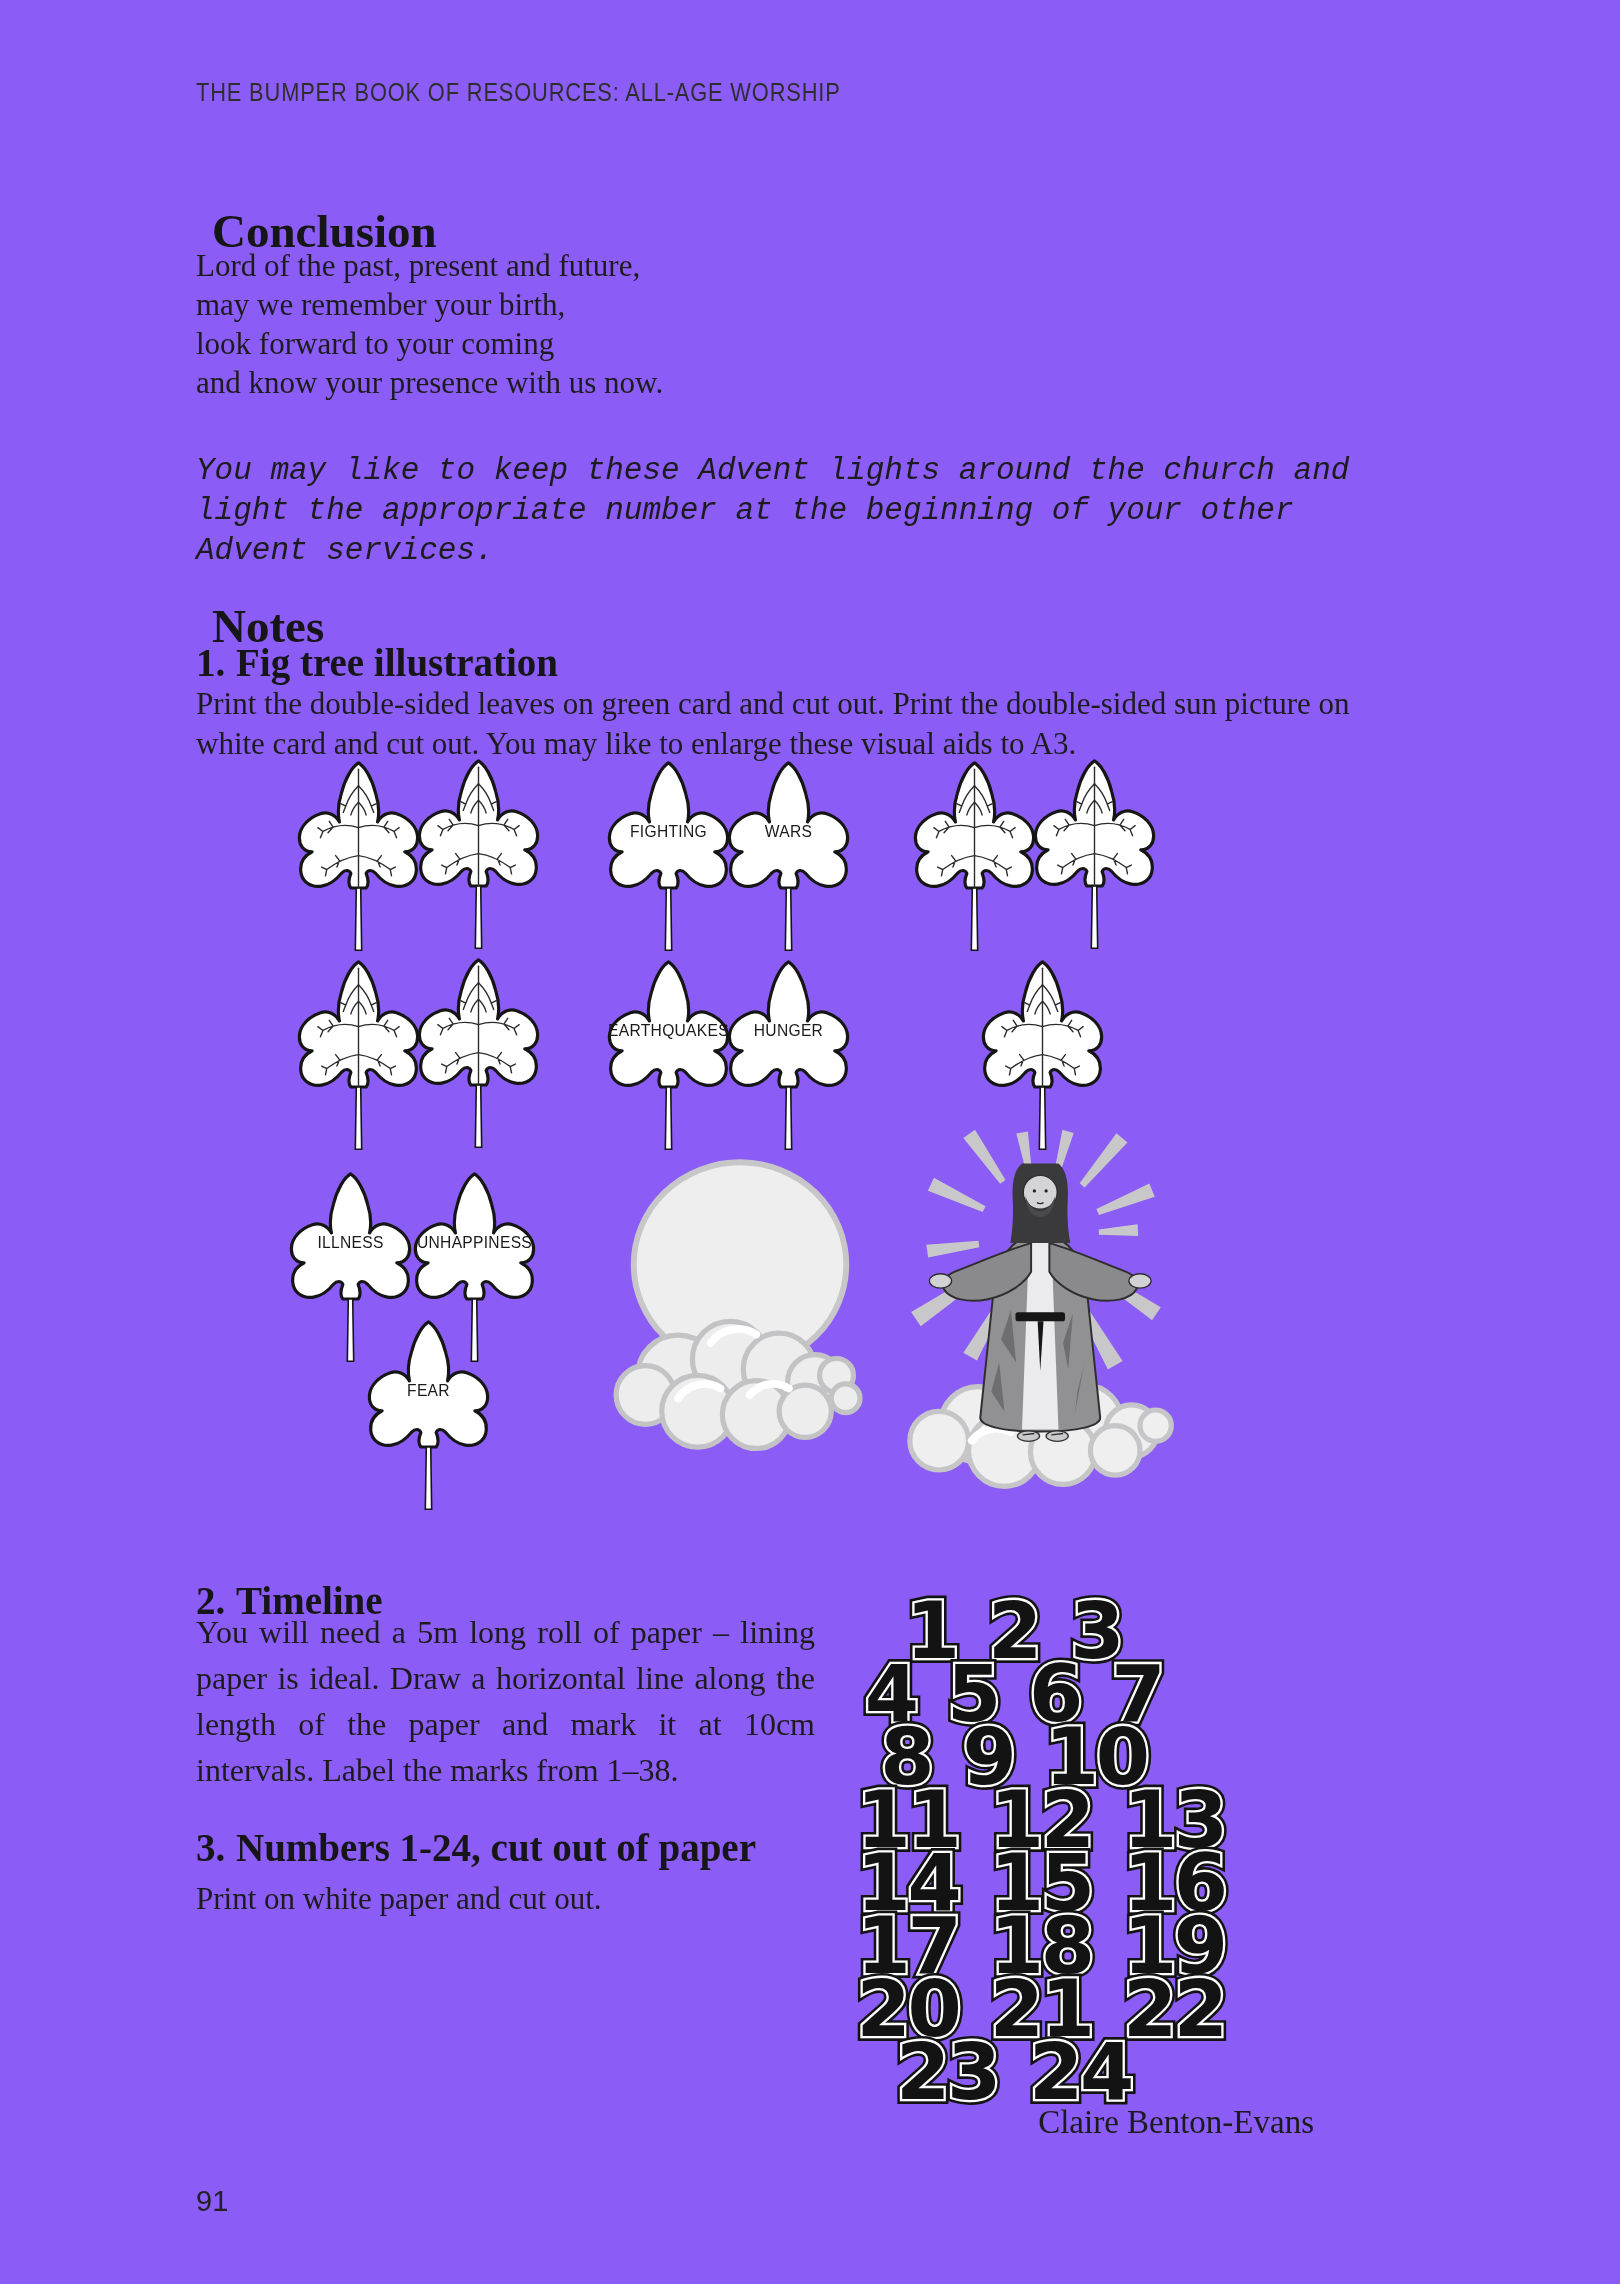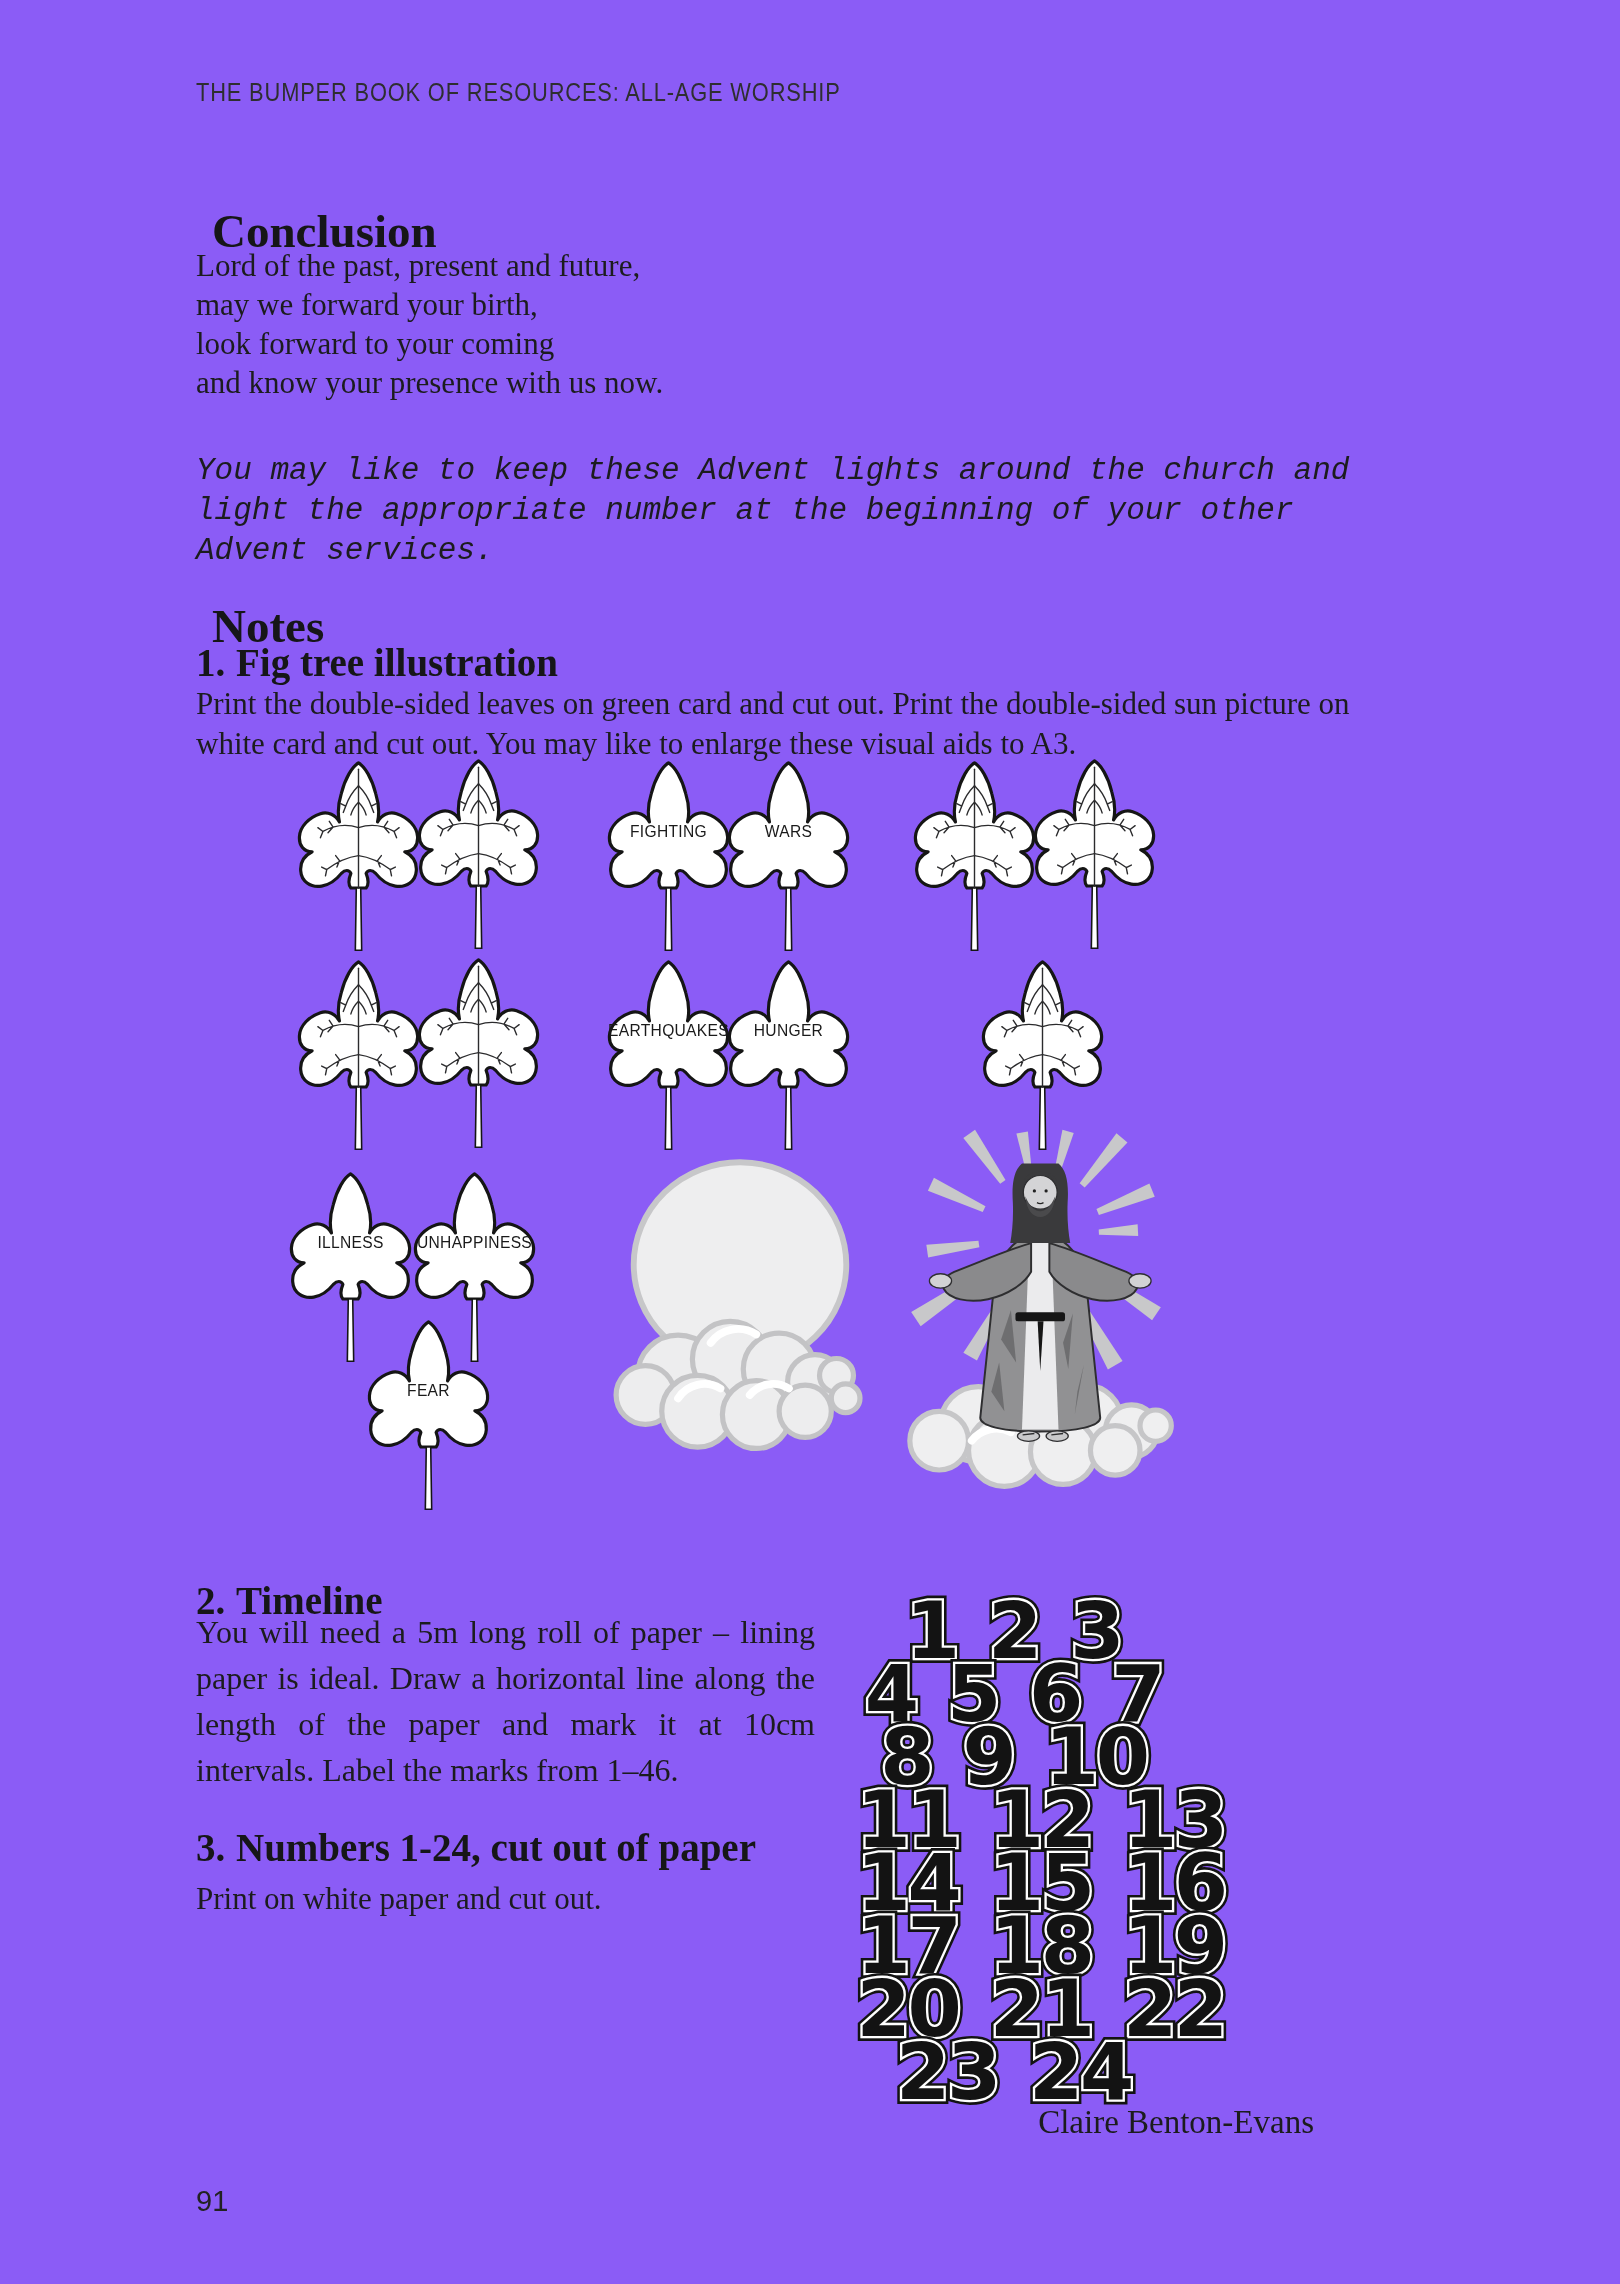--- a/index.html
+++ b/index.html
@@ -51,21 +51,21 @@
 <body>
 
 <div class="page">
 
   <div class="abs running-head">THE BUMPER BOOK OF RESOURCES: ALL-AGE WORSHIP</div>
 
   <h1 class="abs h1" style="top:188px;">Conclusion</h1>
 
   <div class="abs prayer">
     <div>Lord of the past, present and future,</div>
-    <div>may we forward your birth,</div>
+    <div>may we remember your birth,</div>
     <div>look forward to your coming</div>
     <div>and know your presence with us now.</div>
   </div>
 
   <div class="abs italic-note">You may like to keep these Advent lights around the church and light the appropriate number at the beginning of your other Advent services.</div>
 
   <h1 class="abs h1" style="top:583px;">Notes</h1>
 
   <div class="abs subhead" style="top:640px;">
     <span class="n">1.</span><span>Fig tree illustration</span>
@@ -222,21 +222,21 @@
           <ellipse cx="241" cy="448" rx="17" ry="8" fill="#c9c9cb" stroke="#2e2e30" stroke-width="2"></ellipse>
           <path d="M188,446 L206,444 M232,446 L250,444" stroke="#2e2e30" stroke-width="2"></path>
         </g>
       </svg>
     </div>
   </div>
 
   <div class="abs subhead" style="top:1558px;margin-top:20px;">
     <span class="n">2.</span><span>Timeline</span>
   </div>
-  <div class="abs bodytext w-col" style="top:1609px;">You will need a 5m long roll of paper – lining paper is ideal. Draw a horizontal line along the length of the paper and mark it at 10cm intervals. Label the marks from 1–46.</div>
+  <div class="abs bodytext w-col" style="top:1609px;">You will need a 5m long roll of paper – lining paper is ideal. Draw a horizontal line along the length of the paper and mark it at 10cm intervals. Label the marks from 1–38.</div>
 
   <div class="abs subhead" style="top:1825px;">
     <span class="n">3.</span><span>Numbers 1-24, cut out of paper</span>
   </div>
   <div class="abs bodytext" style="top:1879px;">Print on white paper and cut out.</div>
 
   <div class="abs numbers" id="numbers-block">
       <div class="num-row"><div class="num"><span class="layer outer">1</span><span class="layer mid">1</span><span class="layer core">1</span></div><div class="num"><span class="layer outer">2</span><span class="layer mid">2</span><span class="layer core">2</span></div><div class="num"><span class="layer outer">3</span><span class="layer mid">3</span><span class="layer core">3</span></div></div>
       <div class="num-row"><div class="num"><span class="layer outer">4</span><span class="layer mid">4</span><span class="layer core">4</span></div><div class="num"><span class="layer outer">5</span><span class="layer mid">5</span><span class="layer core">5</span></div><div class="num"><span class="layer outer">6</span><span class="layer mid">6</span><span class="layer core">6</span></div><div class="num"><span class="layer outer">7</span><span class="layer mid">7</span><span class="layer core">7</span></div></div>
       <div class="num-row"><div class="num"><span class="layer outer">8</span><span class="layer mid">8</span><span class="layer core">8</span></div><div class="num"><span class="layer outer">9</span><span class="layer mid">9</span><span class="layer core">9</span></div><div class="num"><span class="layer outer">10</span><span class="layer mid">10</span><span class="layer core">10</span></div></div>

